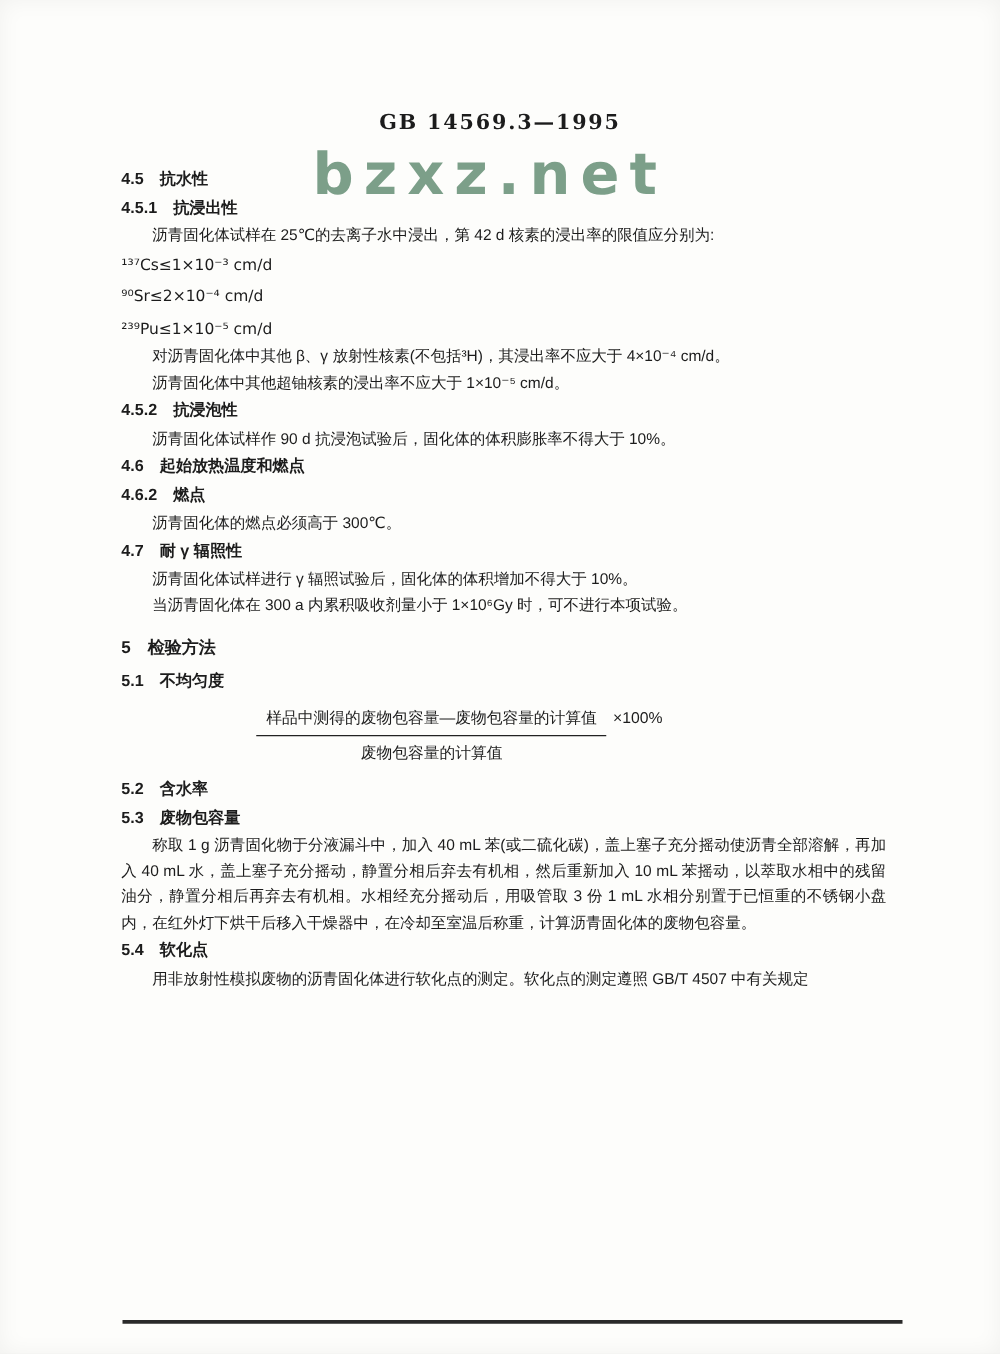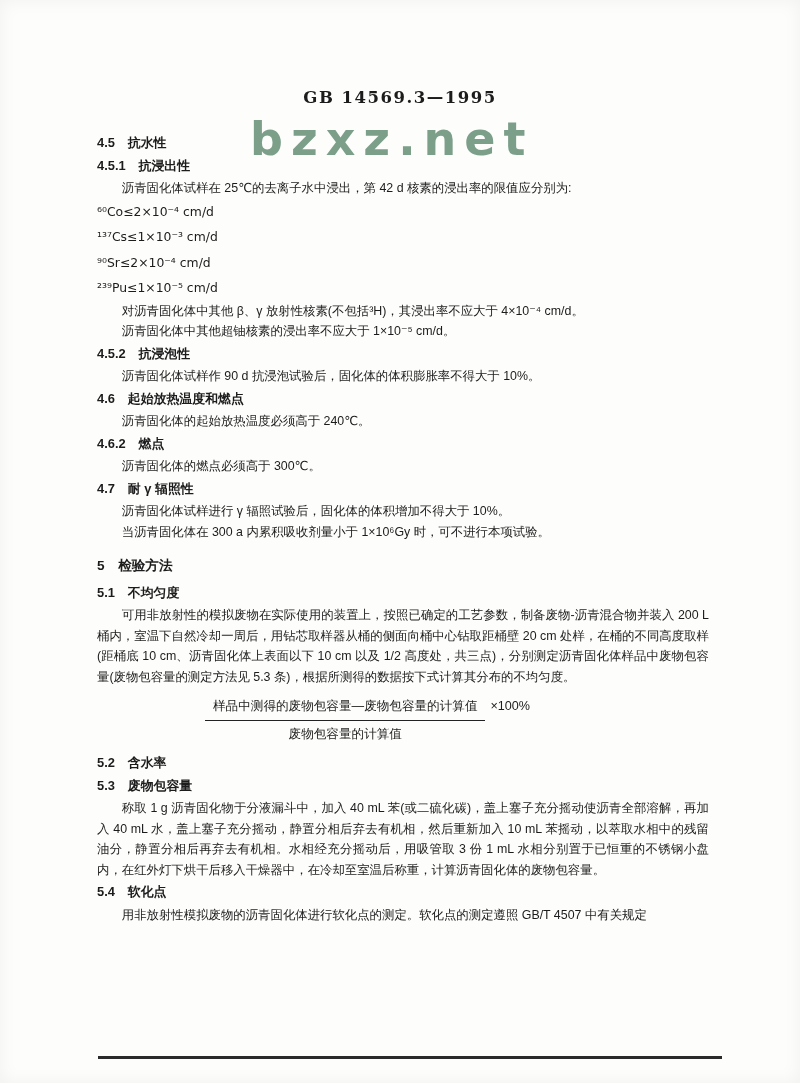--- a/index.html
+++ b/index.html
@@ -95,39 +95,36 @@
 
   <div class="watermark">bzxz.net</div>
 
   <div class="doc-header">GB 14569.3—1995</div>
 
   <div class="content">
 
     <div class="h-sec">4.5　抗水性</div>
     <div class="h-sec">4.5.1　抗浸出性</div>
     <p class="para">沥青固化体试样在 25℃的去离子水中浸出，第 42 d 核素的浸出率的限值应分别为:</p>
-    <div class="iso">⁶⁰Co≤2×10⁻⁴ cm/d</div>
     <div class="iso">¹³⁷Cs≤1×10⁻³ cm/d</div>
     <div class="iso">⁹⁰Sr≤2×10⁻⁴ cm/d</div>
     <div class="iso">²³⁹Pu≤1×10⁻⁵ cm/d</div>
     <p class="para">对沥青固化体中其他 β、γ 放射性核素(不包括³H)，其浸出率不应大于 4×10⁻⁴ cm/d。</p>
     <p class="para">沥青固化体中其他超铀核素的浸出率不应大于 1×10⁻⁵ cm/d。</p>
     <div class="h-sec">4.5.2　抗浸泡性</div>
     <p class="para">沥青固化体试样作 90 d 抗浸泡试验后，固化体的体积膨胀率不得大于 10%。</p>
     <div class="h-sec">4.6　起始放热温度和燃点</div>
-    <p class="para">沥青固化体的起始放热温度必须高于 240℃。</p>
     <div class="h-sec">4.6.2　燃点</div>
     <p class="para">沥青固化体的燃点必须高于 300℃。</p>
     <div class="h-sec">4.7　耐 γ 辐照性</div>
     <p class="para">沥青固化体试样进行 γ 辐照试验后，固化体的体积增加不得大于 10%。</p>
     <p class="para">当沥青固化体在 300 a 内累积吸收剂量小于 1×10⁶Gy 时，可不进行本项试验。</p>
 
     <div class="h-chapter">5　检验方法</div>
     <div class="h-sec">5.1　不均匀度</div>
-    <p class="para">可用非放射性的模拟废物在实际使用的装置上，按照已确定的工艺参数，制备废物-沥青混合物并装入 200 L 桶内，室温下自然冷却一周后，用钻芯取样器从桶的侧面向桶中心钻取距桶壁 20 cm 处样，在桶的不同高度取样(距桶底 10 cm、沥青固化体上表面以下 10 cm 以及 1/2 高度处，共三点)，分别测定沥青固化体样品中废物包容量(废物包容量的测定方法见 5.3 条)，根据所测得的数据按下式计算其分布的不均匀度。</p>
 
     <div class="formula-row">
       <span class="frac">
         <span class="num">样品中测得的废物包容量—废物包容量的计算值</span>
         <span class="den">废物包容量的计算值</span>
       </span>
       <span class="mult">×100%</span>
     </div>
 
     <div class="h-sec">5.2　含水率</div>

